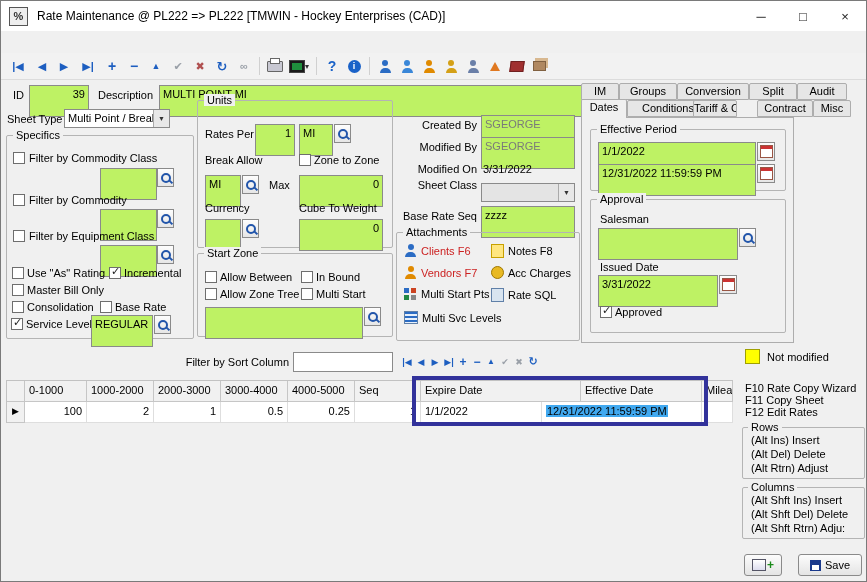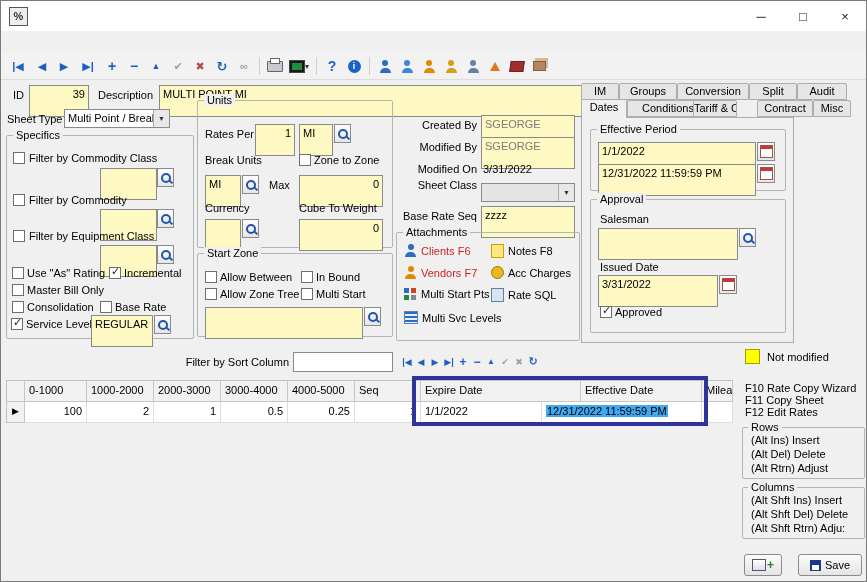--- a/index.html
+++ b/index.html
@@ -34,21 +34,21 @@
   .person { width:13px; height:13px; position:relative; display:inline-block; }
   .person::before { content:""; position:absolute; top:0; left:3.5px; width:6px; height:6px; border-radius:50%; background:var(--pc,#2b6cc4); }
   .person::after { content:""; position:absolute; bottom:0; left:1px; width:11px; height:5px; border-radius:5px 5px 0 0; background:var(--pc,#2b6cc4); }
   .up-tri { width:0; height:0; border-left:5px solid transparent; border-right:5px solid transparent; border-bottom:9px solid #e07820; }
   .book-shape { width:12px; height:9px; background:#a03030; border:1px solid #702020; transform:skewX(-8deg); }
   .cards-shape { width:11px; height:8px; background:#b08860; border:1px solid #806040; box-shadow:2px -3px 0 #d8b890; }
 
   
   .lbl { position:absolute; font-size:11px; white-space:nowrap; }
   .lbl.r { text-align:right; }
-  .field { position:absolute; box-sizing:border-box; height:32px; background:#fef9c3; border:1px solid #8a8a8a; font-size:11px; line-height:17px; padding:0 3px; overflow:hidden; white-space:nowrap; }
+  .field { position:absolute; box-sizing:border-box; height:32px; background:#bef264; border:1px solid #8a8a8a; font-size:11px; line-height:17px; padding:0 3px; overflow:hidden; white-space:nowrap; }
   .field.num { text-align:right; }
   .field.disabled { color:#7a7a7a; }
   .dd { position:absolute; box-sizing:border-box; height:19px; background:#fff; border:1px solid #8a8a8a; font-size:11px; line-height:17px; padding:0 16px 0 3px; white-space:nowrap; overflow:hidden; }
   .dd.disabled { background:#e4e4e4; color:#777; }
   .dd .dd-btn { position:absolute; right:0; top:0; bottom:0; width:15px; background:#e8e8e8; border-left:1px solid #aaa; display:flex; align-items:center; justify-content:center; font-size:7px; color:#333; }
   .cb { position:absolute; width:12px; height:12px; background:#fff; border:1px solid #6e6e6e; box-sizing:border-box; }
   .cb.checked::after { content:"✓"; position:absolute; left:1px; top:-3px; font-size:11px; font-weight:bold; color:#222; }
   .lookup-btn { position:absolute; width:17px; height:19px; box-sizing:border-box; border:1px solid #8a8a8a; background:linear-gradient(#fdfdfd,#e6e6e6); display:flex; align-items:center; justify-content:center; }
   .mag { width:6px; height:6px; border:2px solid #2255aa; border-radius:50%; position:relative; }
   .mag::after { content:""; position:absolute; width:4px; height:2px; background:#2255aa; right:-4px; bottom:-2px; transform:rotate(45deg); }
@@ -94,20 +94,21 @@
 
   .navbtn { position:absolute; width:14px; height:17px; box-sizing:border-box; display:flex; align-items:center; justify-content:center; font-size:9px; font-weight:bold; }
 </style>
 </head>
 <body>
 
 <div class="window">
 
   <div class="titlebar">
     <span class="app-icon">%</span>
+    <span class="title-text">Rate Maintenance @ PL222 =&gt; PL222 [TMWIN - Hockey Enterprises (CAD)]</span>
     <span class="win-controls">
       <span class="win-btn">─</span>
       <span class="win-btn">□</span>
       <span class="win-btn">×</span>
     </span>
   </div>
 
 
   <div class="toolbar">
     <span class="tbtn wide c-blue">|◀</span>
@@ -207,21 +208,21 @@
     </span>
 
   <div class="group" style="left:196px;top:99px;width:194px;height:146px"></div>
   <span class="group-title" style="left:203px;top:93px">Units</span>
   <span class="lbl" style="left:204px;top:127px">Rates Per:</span>
   <span class="field num" style="left:254px;top:123px;width:40px">1</span>
   <span class="field" style="left:298px;top:123px;width:34px">MI</span>
   <span class="lookup-btn" style="left:333px;top:123px">
       <span class="mag"></span>
     </span>
-  <span class="lbl" style="left:204px;top:153px">Break Units</span>
+  <span class="lbl" style="left:204px;top:153px">Break Allow</span>
   <span class="cb" style="left:298px;top:153px"></span>
   <span class="lbl" style="left:313px;top:153px">Zone to Zone</span>
   <span class="field" style="left:204px;top:174px;width:36px">MI</span>
   <span class="lookup-btn" style="left:241px;top:174px">
       <span class="mag"></span>
     </span>
   <span class="lbl" style="left:268px;top:178px">Max</span>
   <span class="field num" style="left:298px;top:174px;width:84px">0</span>
   <span class="lbl" style="left:204px;top:201px">Currency</span>
   <span class="lbl" style="left:298px;top:201px">Cube To Weight</span>

